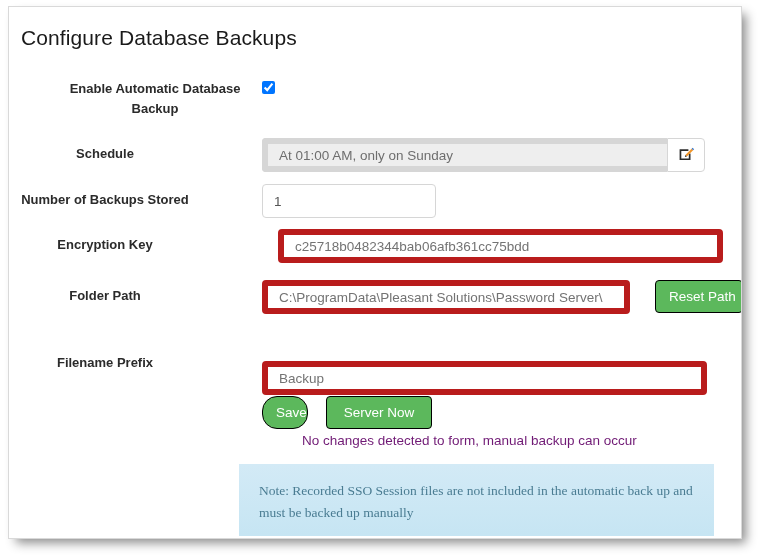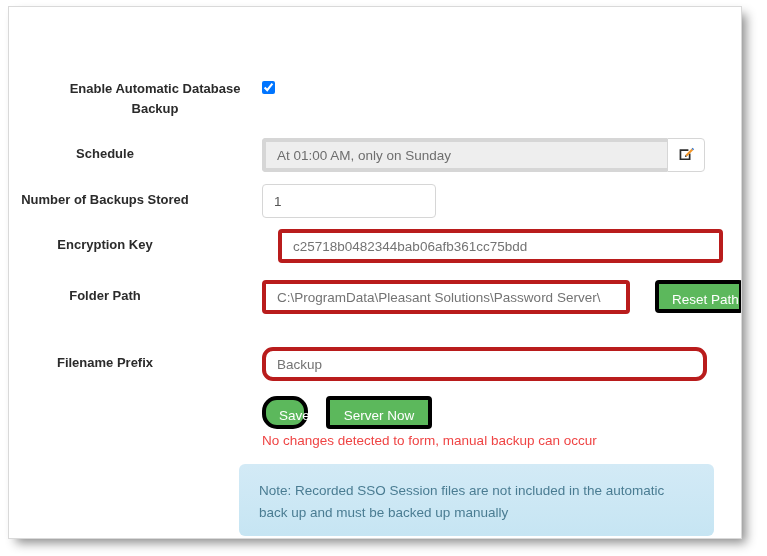--- a/index.html
+++ b/index.html
@@ -63,21 +63,21 @@
     font-weight: bold;
     color: #2b2b2b;
     line-height: 18px;
   }
 
   
   .txt-input {
     position: absolute;
     box-sizing: border-box;
     height: 34px;
-    border: 4px solid #b91c1c;
+    border: 6px solid #b91c1c;
     border-radius: 4px;
     background: #ffffff;
     color: #737373;
     font-family: "Liberation Sans", sans-serif;
     font-size: 13.5px;
     padding: 0 11px;
     outline: none;
   }
   .txt-input::placeholder { color: #8d8d8d; }
 
@@ -137,60 +137,63 @@
     font-size: 13.5px;
     color: #555555;
     padding: 0 11px;
   }
 
   
   .btn-green {
     position: absolute;
     box-sizing: border-box;
     background: #5cb85c;
-    border: 4px solid #000000;
+    border: 1px solid #000000;
     border-radius: 4px;
     color: #ffffff;
     font-family: "Liberation Sans", sans-serif;
     font-size: 13.5px;
     height: 33px;
     padding: 0 13px;
     cursor: pointer;
     line-height: 31px;
     text-align: center;
     white-space: nowrap;
   }
 
   
   #status-msg {
     position: absolute;
     font-size: 13.5px;
-    color: #ef4444;
+    color: #701a75;
     white-space: nowrap;
+    margin-left: 40px;
   }
 
   
   #note-box {
     position: absolute;
     box-sizing: border-box;
     background: linear-gradient(to bottom, #d3eaf6 0%, #c6e5f3 100%);
-    border-radius: 6px;
+    border-radius: 0;
     color: #4a7c92;
     font-size: 13.5px;
     line-height: 22px;
     padding: 16px 18px 18px 20px;
+    font-family: Liberation Serif, serif;
   }
   #note-text { display: block; }
 </style>
 </head>
 <body>
 
 <div id="page-frame">
   <div id="panel">
 
+    <div id="page-title">Configure Database Backups</div>
 
     <div class="form-row" style="top:72px;">
       <div class="ctl-label" style="top:0px; width:200px; right:488px; line-height:20px;">Enable Automatic Database Backup</div>
       <input type="checkbox" class="cbx" style="left: 253px; top: 2px;" checked="">
     </div>
 
     <div class="form-row" style="top:131px;">
       <div class="ctl-label" style="top:7px;">Schedule</div>
       <input type="text" class="txt-input readonly-input" style="left: 253px; top: 0px; width: 405px;" readonly="" value="At 01:00 AM, only on Sunday">
       <button class="icon-btn" style="left:658px; top:0px;">
@@ -219,21 +222,21 @@
     </div>
 
     <div class="form-row" style="top:273px;">
       <div class="ctl-label" style="top:7px;">Folder Path</div>
       <input type="text" class="txt-input" style="left: 253px; top: 0px; width: 368px;" value="C:\ProgramData\Pleasant Solutions\Password Server\">
       <button class="btn-green" style="left:646px; top:0px; width:88px;">Reset Path</button>
     </div>
 
     <div class="form-row" style="top:340px;">
       <div class="ctl-label" style="top:7px;">Filename Prefix</div>
-      <input type="text" class="txt-input" style="left: 253px; top: 0px; width: 445px; border-radius: 11px;" value="Backup">
+      <input type="text" class="txt-input" style="left: 253px; top: 14px; width: 445px;" value="Backup">
     </div>
 
     <button class="btn-green" style="left:253px; top:389px; width:46px;border-radius:15px;">Save</button>
     <button class="btn-green" style="left:317px; top:389px; width:106px;">Server Now</button>
 
     <div id="status-msg" style="left:253px; top:426px;">No changes detected to form, manual backup can occur</div>
 
     <div id="note-box" style="left:230px; top:457px; width:475px; height:72px;">
       <span id="note-text">Note: Recorded SSO Session files are not included in the automatic back up and must be backed up manually</span>
     </div>

